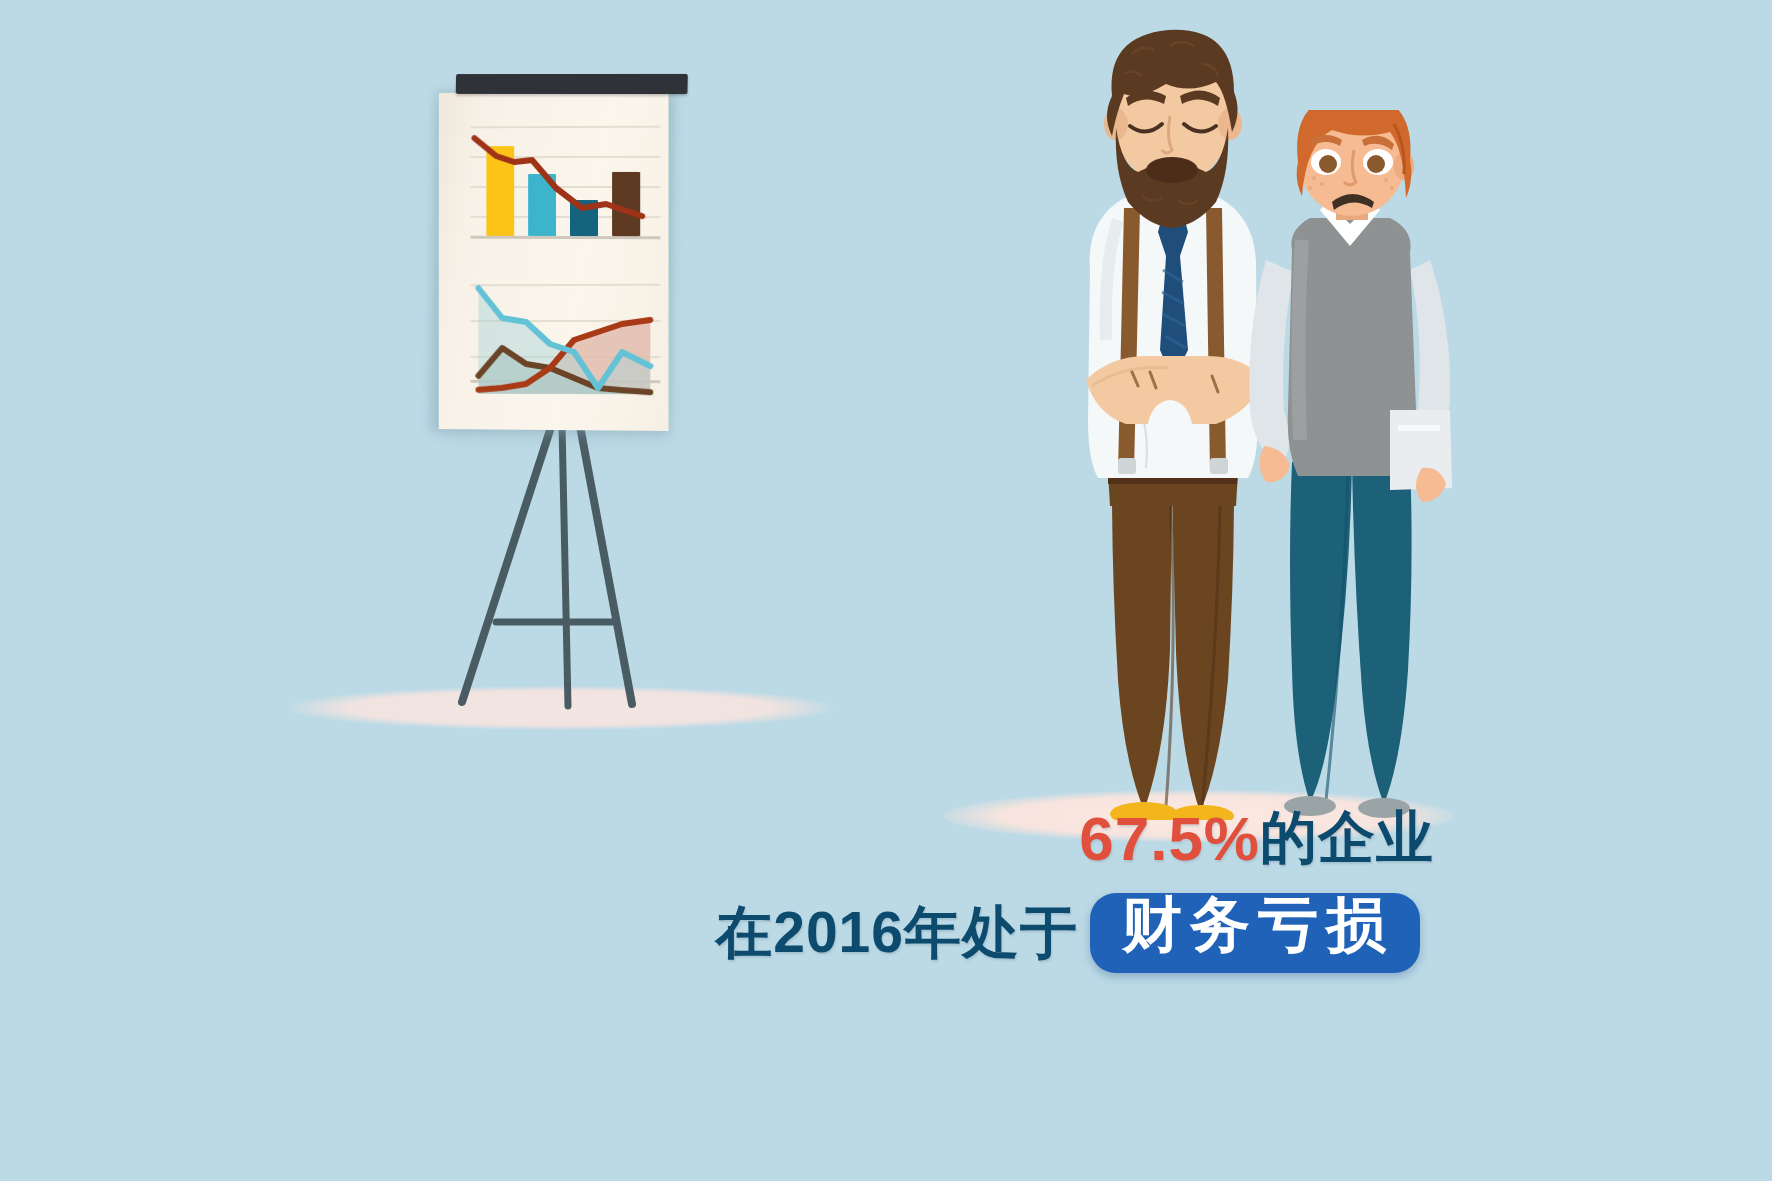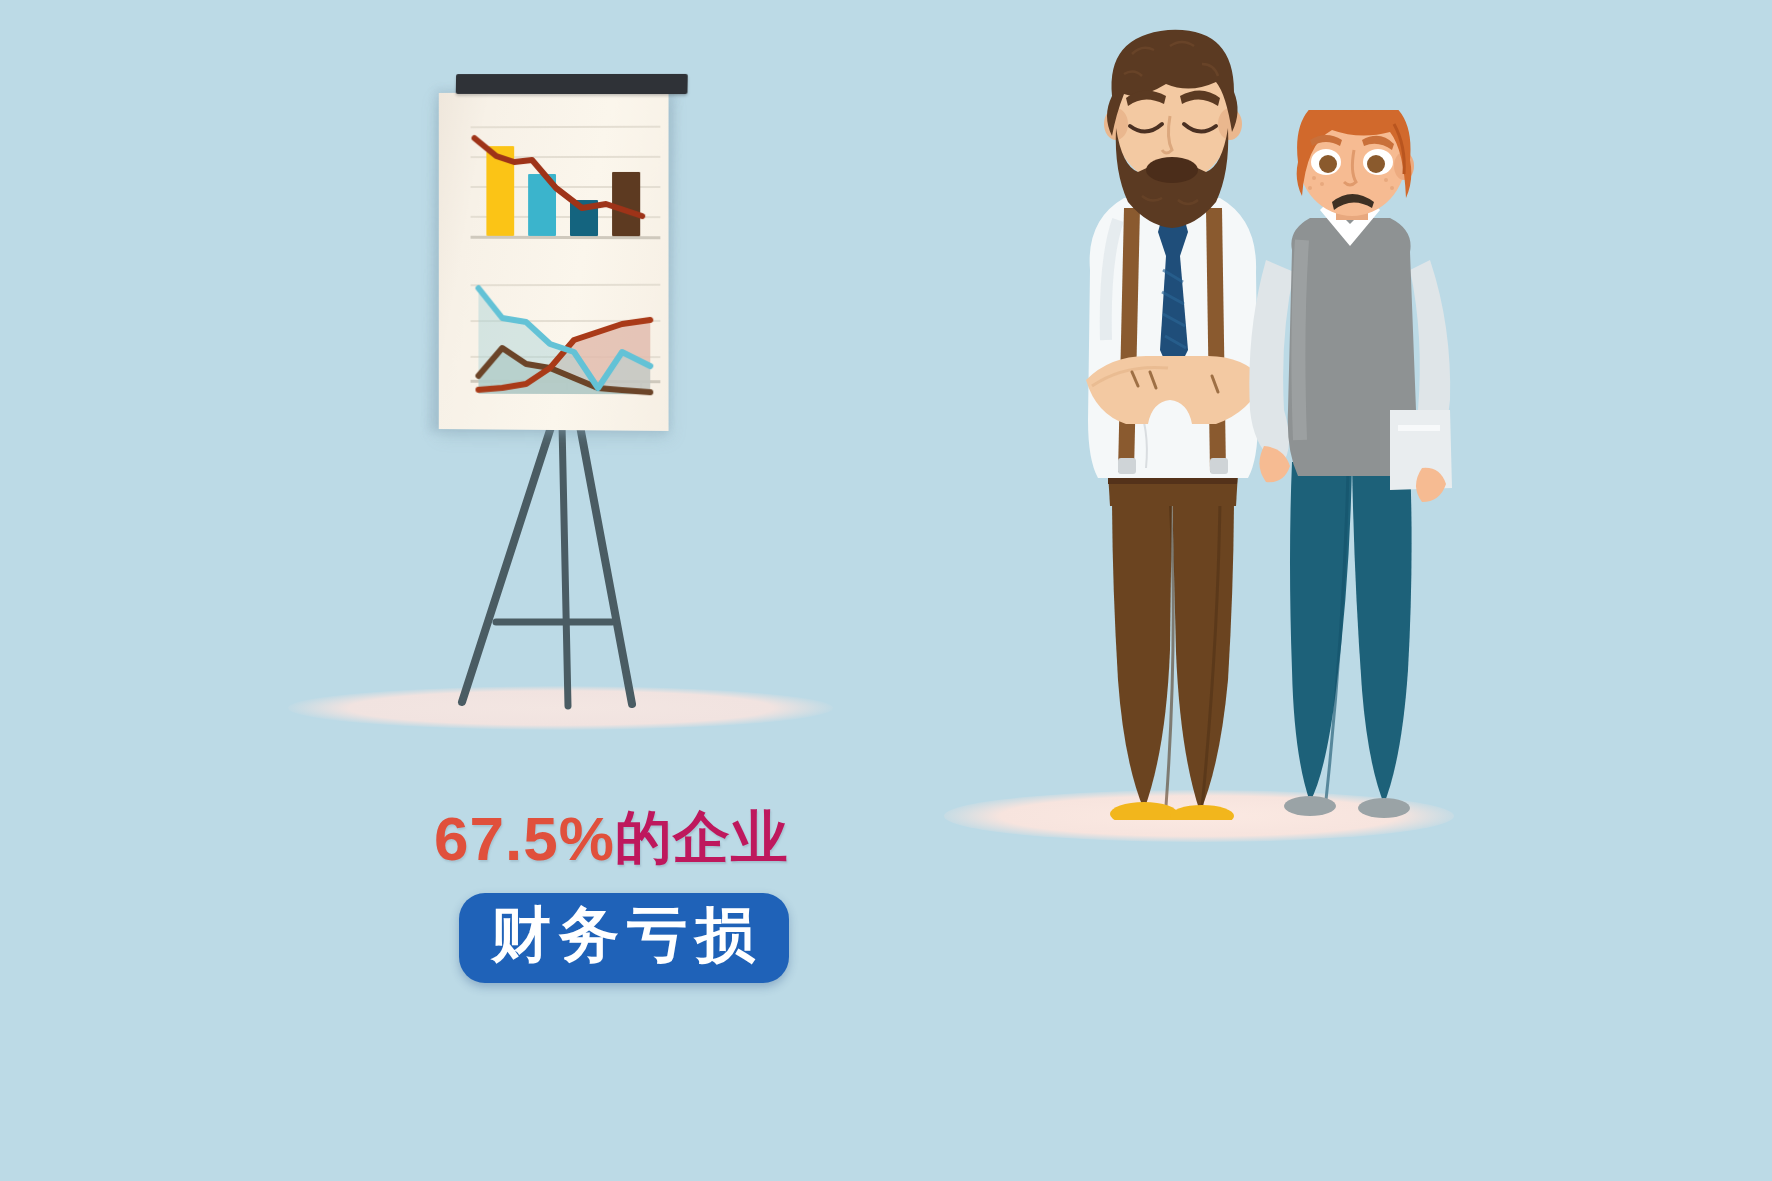--- a/index.html
+++ b/index.html
@@ -45,32 +45,32 @@
 
   .mini-chart{position:absolute;overflow:hidden;}
   .gridline{position:absolute;left:0;right:0;height:2px;background:#e4ded2;}
   .axis{position:absolute;background:#cfc9bd;}
   .bar{position:absolute;border-radius:1px;}
   .tick{position:absolute;width:2px;height:8px;background:#d8d2c6;}
 
   
   .caption{position:absolute;left:434px;top:800px;width:1000px;
     font-family:"Liberation Sans","DejaVu Sans",sans-serif;}
-  .line{display:flex;align-items:center;white-space:nowrap;}
+  .line{display:flex;align-items:center;white-space:nowrap;justify-content:flex-end;}
   .line1{margin-bottom:16px;}
-  .t-dark{color:#be185d;font-size:57px;font-weight:700;letter-spacing:1px;
+  .t-dark{color:#0c4a6e;font-size:57px;font-weight:700;letter-spacing:1px;
           text-shadow:1px 2px 2px rgba(120,150,165,.35);}
   .t-red{color:#e0503c;font-size:62px;font-weight:700;letter-spacing:1px;
          text-shadow:1px 2px 2px rgba(120,150,165,.3);}
   .badge{
     display:inline-flex;align-items:center;justify-content:center;
     background:#1f62b8;color:#ffffff;
     font-size:60px;font-weight:700;letter-spacing:8px;
-    padding:12px 26px 18px 32px;border-radius:26px;
-    margin:0 14px 0 25px;
+    padding:2px 26px 18px 32px;border-radius:26px;
+    margin:0 14px 0 12px;
     box-shadow:0 4px 10px rgba(30,70,130,.3);
     line-height:1;
   }
 </style>
 </head>
 <body style="background: rgb(188, 218, 230);">
 
 <div id="stage">
 
   <div class="abs shadow-easel"></div>
@@ -258,17 +258,18 @@
         <circle cx="152" cy="78" r="2"></circle>
     </g>
   </svg>
 
   <div class="caption">
     <div class="line line1">
       <span class="t-red">67.5%</span>
       <span class="t-dark">的企业</span>
     </div>
     <div class="line line2">
+      <span class="t-dark">在2016年处于</span>
       <span class="badge">财务亏损</span>
     </div>
   </div>
 
 </div>
 
 </body></html>

